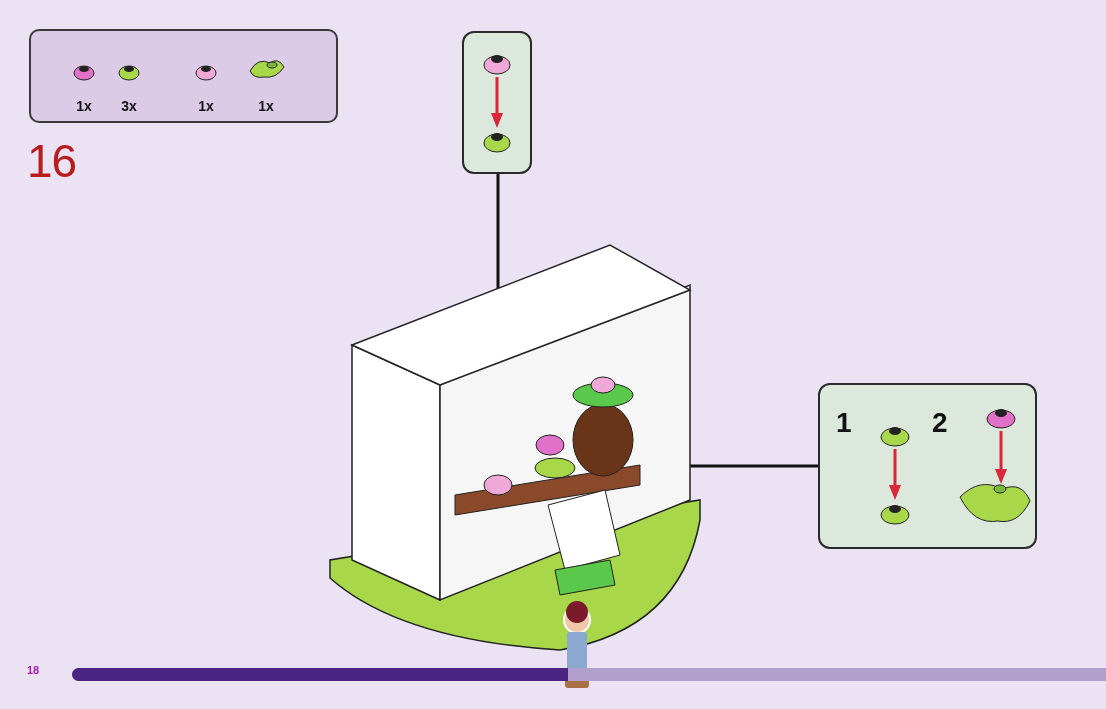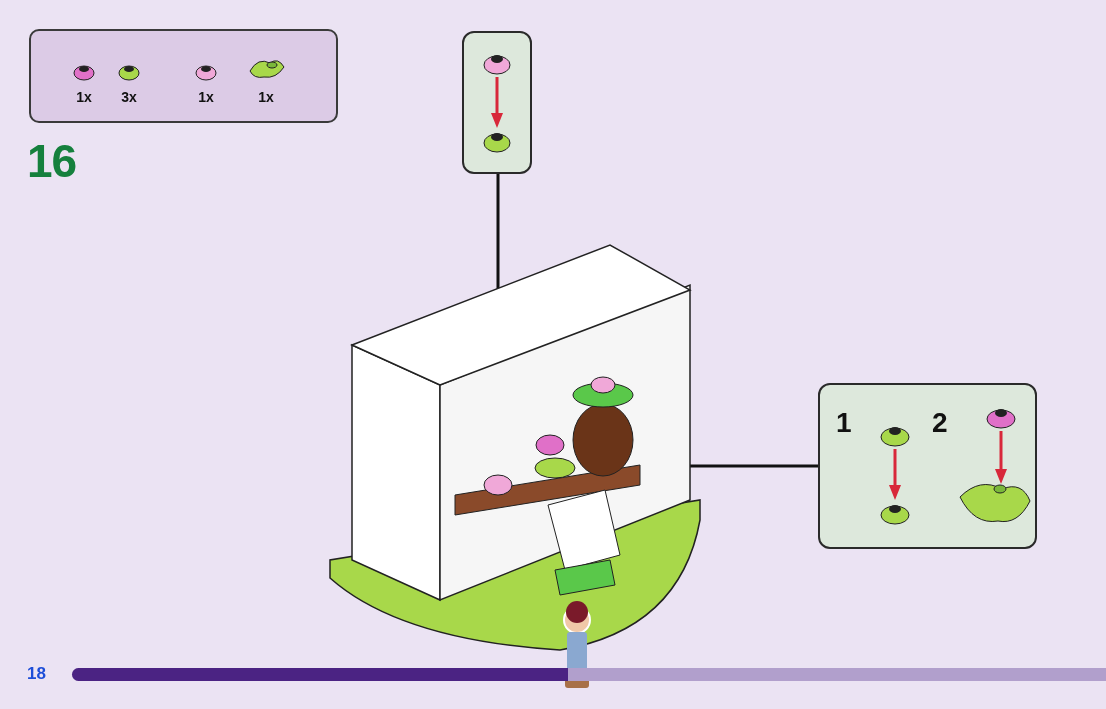--- a/index.html
+++ b/index.html
@@ -1,23 +1,23 @@
 <!DOCTYPE html>
 <html><head>
 <meta charset="utf-8">
 <style>
   html,body{margin:0;padding:0;}
   body{width:1106px;height:709px;background:#ebe3f3;position:relative;overflow:hidden;font-family:"Liberation Sans",sans-serif;}
   .parts-box{position:absolute;left:29px;top:29px;width:309px;height:94px;background:#dccbe6;border:2px solid #3a3a3a;border-radius:10px;box-sizing:border-box;}
   .part{position:absolute;top:30px;width:40px;text-align:center;}
-  .part .qty{display:block;font-weight:bold;font-size:14px;color:#111;margin-top:4px;}
-  .step-num{position:absolute;left:27px;top:134px;font-size:46px;font-weight:bold;color:#15803d;letter-spacing:-1px;}
+  .part .qty{display:block;font-weight:bold;font-size:14px;color:#111;margin-top:13px;}
+  .step-num{position:absolute;left:27px;top:134px;font-size:46px;font-weight:normal;color:#b91c1c;letter-spacing:-1px;}
   .callout{position:absolute;background:#dde8dc;border:2px solid #2a2a2a;border-radius:12px;box-sizing:border-box;}
   .sub-label{position:absolute;font-weight:bold;font-size:28px;color:#111;}
-  .page-num{position:absolute;left:27px;top:664px;font-weight:bold;font-size:17px;color:#1d4ed8;}
+  .page-num{position:absolute;left:27px;top:664px;font-weight:bold;font-size:11px;color:#a21caf;}
   .bar-track{position:absolute;left:72px;top:668px;width:1034px;height:13px;background:#b19fcc;border-radius:7px 0 0 7px;}
   .bar-fill{position:absolute;left:0;top:0;height:13px;background:#4b2383;border-radius:7px 0 0 7px;}
   svg{position:absolute;overflow:visible;}
 </style>
 </head>
 <body>
 
 <div class="parts-box">
   <div class="part" style="left:33px">
     <svg width="24" height="20" style="position:relative;">

